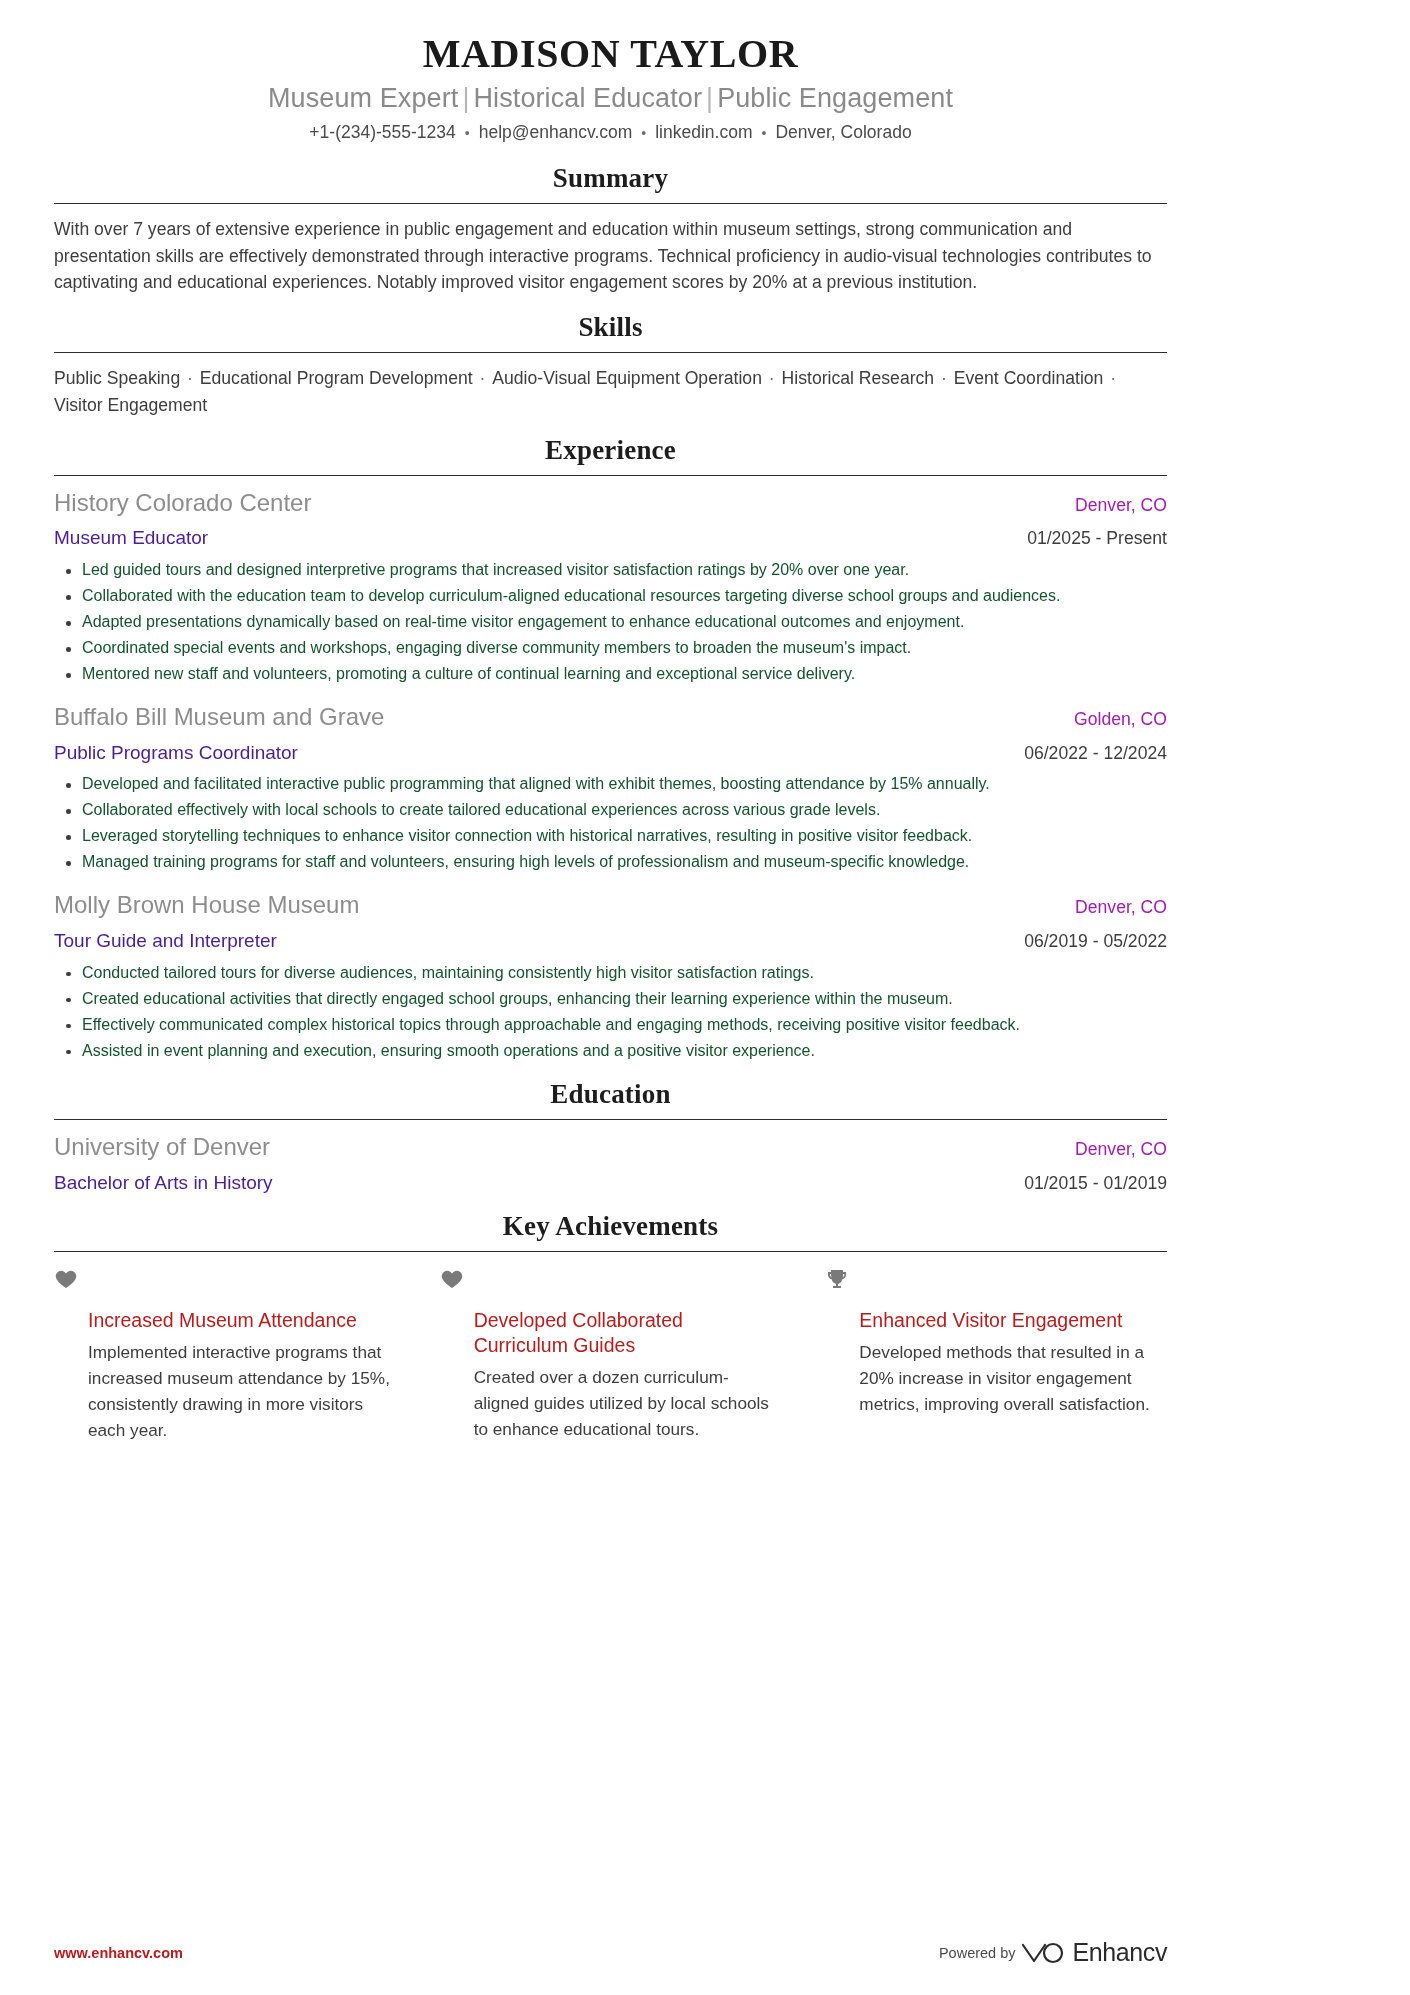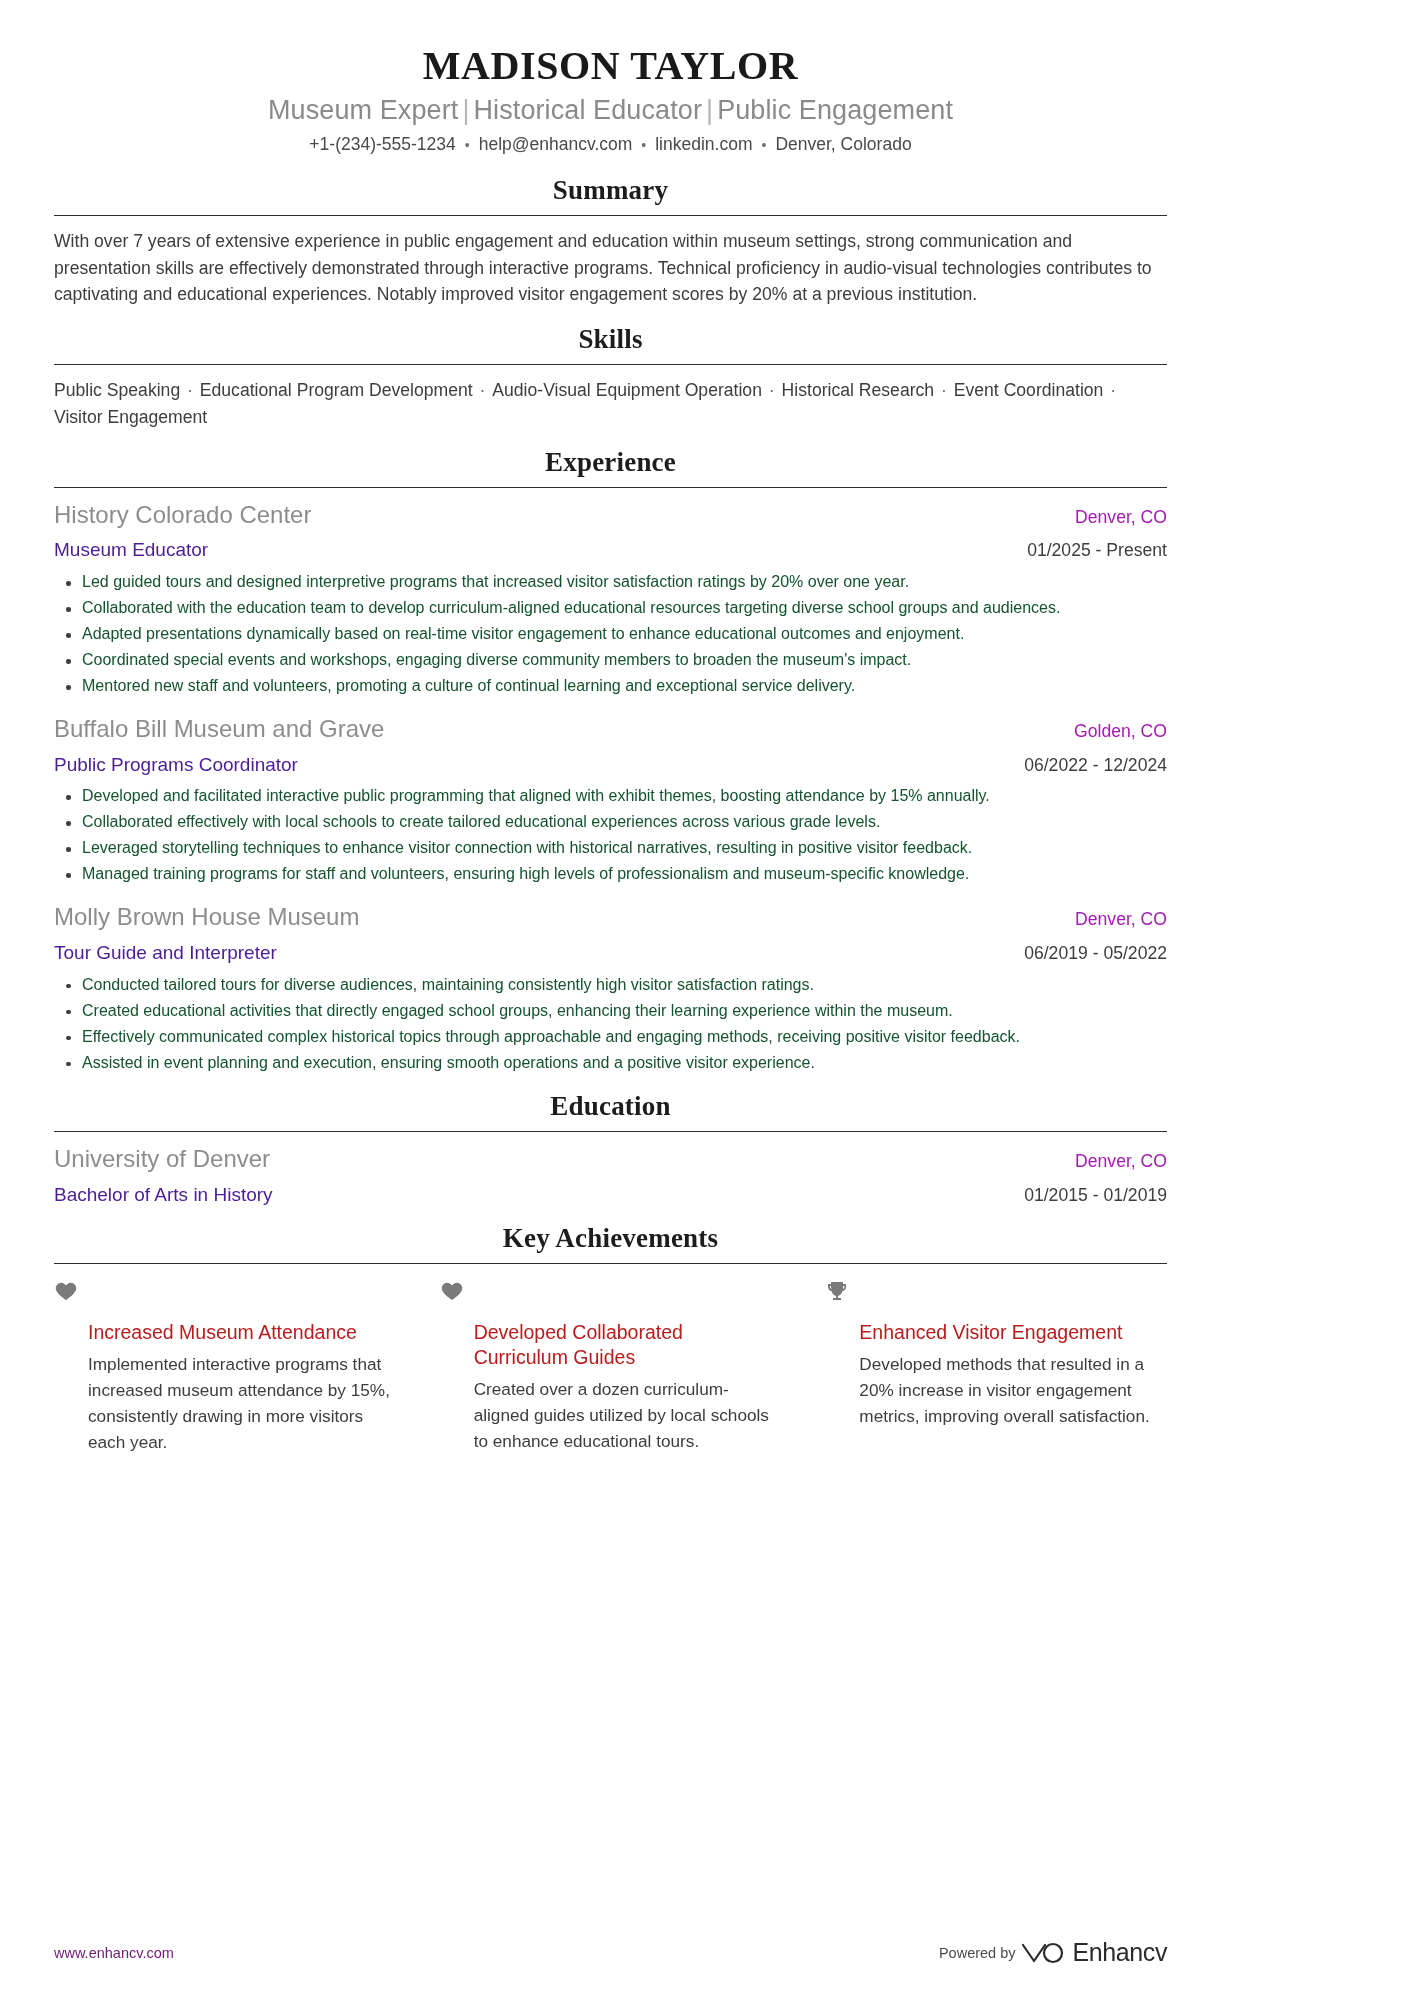--- a/index.html
+++ b/index.html
@@ -9,21 +9,21 @@
     min-height: 1995px;
     background: #ffffff;
     font-family: "Liberation Sans", sans-serif;
     color: #3d3d3d;
     -webkit-font-smoothing: antialiased;
   }
   .page {
     width: 1221px;
     min-height: 1995px;
     background: #fff;
-    padding: 36px 54px 0 54px;
+    padding: 24px 54px 0 54px;
     position: relative;
   }
 
   
   .name {
     text-align: center;
     font-family: "Liberation Serif", serif;
     font-weight: 700;
     font-size: 40px;
     letter-spacing: 0.6px;
@@ -189,21 +189,22 @@
     position: absolute;
     left: 54px;
     right: 54px;
     bottom: 28px;
     display: flex;
     align-items: center;
     justify-content: space-between;
   }
   .footer-url {
     font-size: 14.5px;
-    color: #701a75;
+    color: #b91c1c;
+    font-weight: bold;
   }
   .footer-right {
     display: flex;
     align-items: center;
     gap: 4px;
   }
   .powered {
     font-size: 14.5px;
     color: #4a4a4a;
   }

